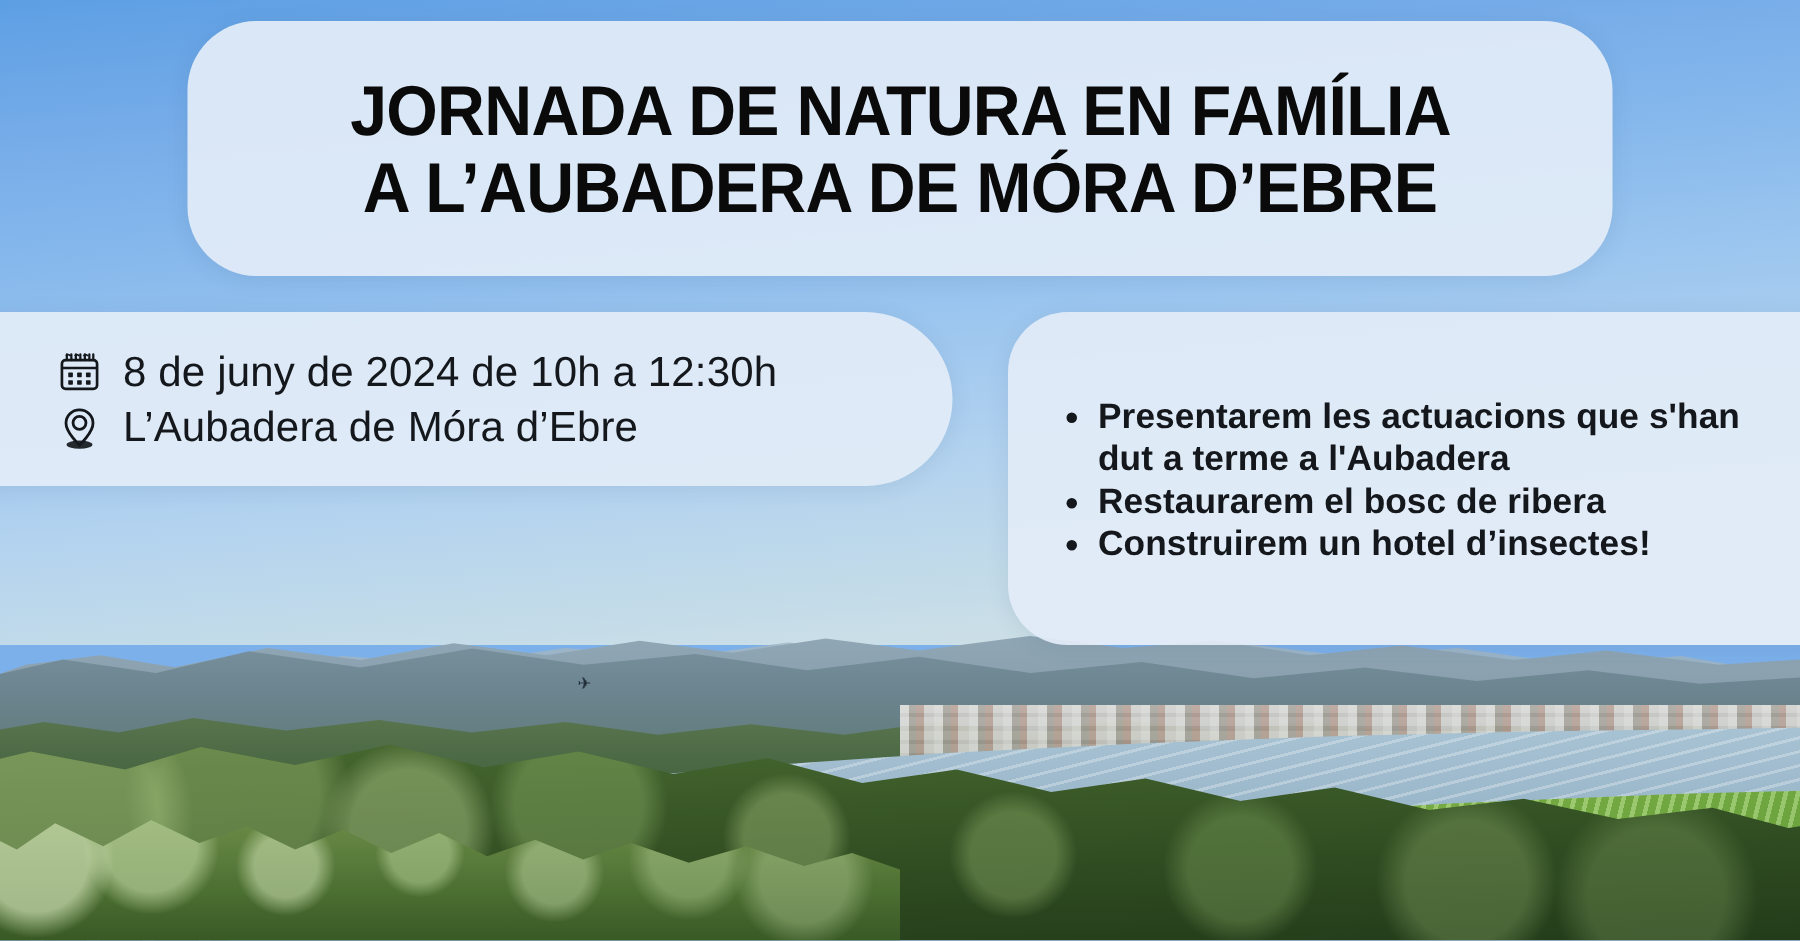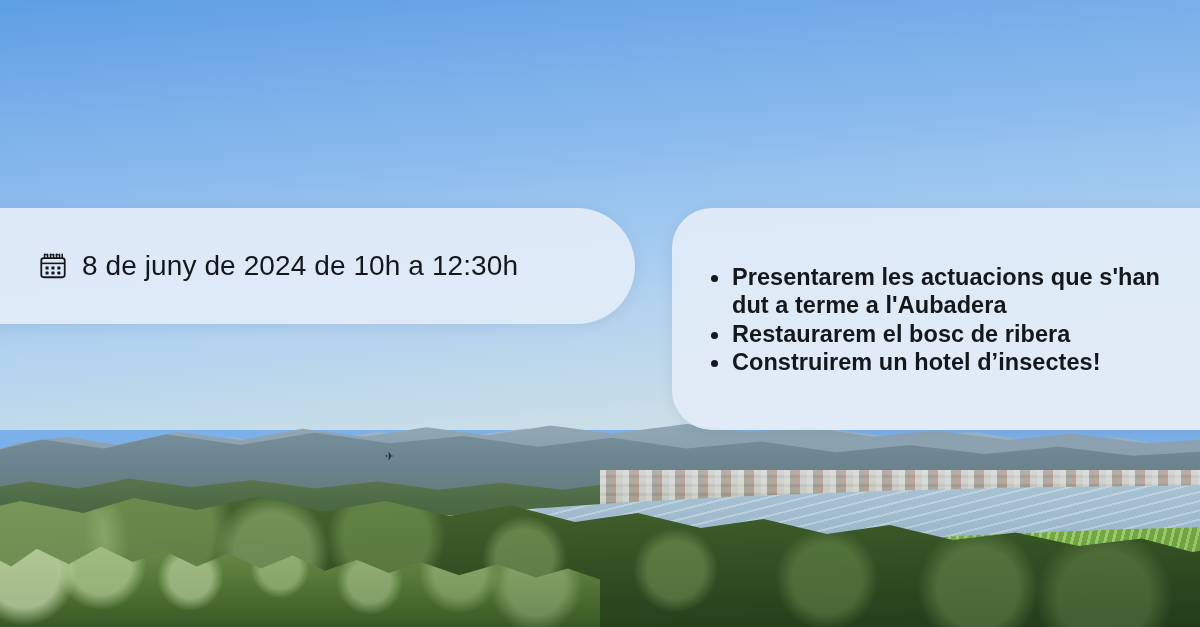--- a/index.html
+++ b/index.html
@@ -254,20 +254,24 @@
     <div class="ridge-mid"></div>
     <div class="treebelt"></div>
     <div class="town"></div>
     <div class="fields"></div>
     <div class="river"></div>
     <div class="forest"></div>
     <div class="foretrees"></div>
     <div class="bird">✈</div>
   </div>
 
+  <div class="panel title-panel">
+    <div class="title-line">JORNADA DE NATURA EN FAMÍLIA</div>
+    <div class="title-line">A L’AUBADERA DE MÓRA D’EBRE</div>
+  </div>
 
   <div class="panel info-panel">
     <div class="info-rows">
 
       <div class="info-row">
         <svg class="ico" viewBox="0 0 32 32">
           <rect x="3.5" y="7.5" width="25" height="20.5" rx="2.6" fill="none" stroke="#14181c" stroke-width="1.9"></rect>
           <path d="M3.5 13.2 H28.5" stroke="#14181c" stroke-width="1.7"></path>
           <path d="M7 7.5 V3.4 M10.2 7.5 V3.4 M13.4 7.5 V3.4 M16.6 7.5 V3.4
                    M19.8 7.5 V3.4 M23 7.5 V3.4 M25.8 7.5 V3.4" stroke="#14181c" stroke-width="1.6" stroke-linecap="round"></path>
@@ -278,20 +282,29 @@
             <rect x="14.3" y="16.4" width="3.3" height="3.3" rx=".5"></rect>
             <rect x="20.6" y="16.4" width="3.3" height="3.3" rx=".5"></rect>
             <rect x="8" y="21.8" width="3.3" height="3.3" rx=".5"></rect>
             <rect x="14.3" y="21.8" width="3.3" height="3.3" rx=".5"></rect>
             <rect x="20.6" y="21.8" width="3.3" height="3.3" rx=".5"></rect>
           </g>
         </svg>
         <span class="info-text">8 de juny de 2024 de 10h a 12:30h</span>
       </div>
 
+      <div class="info-row">
+        <svg class="ico" viewBox="0 0 32 32">
+          <ellipse cx="16" cy="28.2" rx="9.2" ry="2.9" fill="#14181c" opacity=".92"></ellipse>
+          <path d="M16 3.4 C10.6 3.4 6.4 7.6 6.4 13 C6.4 19.6 16 28.6 16 28.6
+                   C16 28.6 25.6 19.6 25.6 13 C25.6 7.6 21.4 3.4 16 3.4 Z" fill="none" stroke="#14181c" stroke-width="2"></path>
+          <circle cx="16" cy="12.7" r="4.6" fill="none" stroke="#14181c" stroke-width="2"></circle>
+        </svg>
+        <span class="info-text">L’Aubadera de Móra d’Ebre</span>
+      </div>
 
     </div>
   </div>
 
   <div class="panel bullets-panel">
     <ul class="bullets">
       <li class="bullet">Presentarem les actuacions que s'han dut a terme a l'Aubadera</li>
       <li class="bullet">Restaurarem el bosc de ribera</li>
       <li class="bullet">Construirem un hotel d’insectes!</li>
     </ul>

